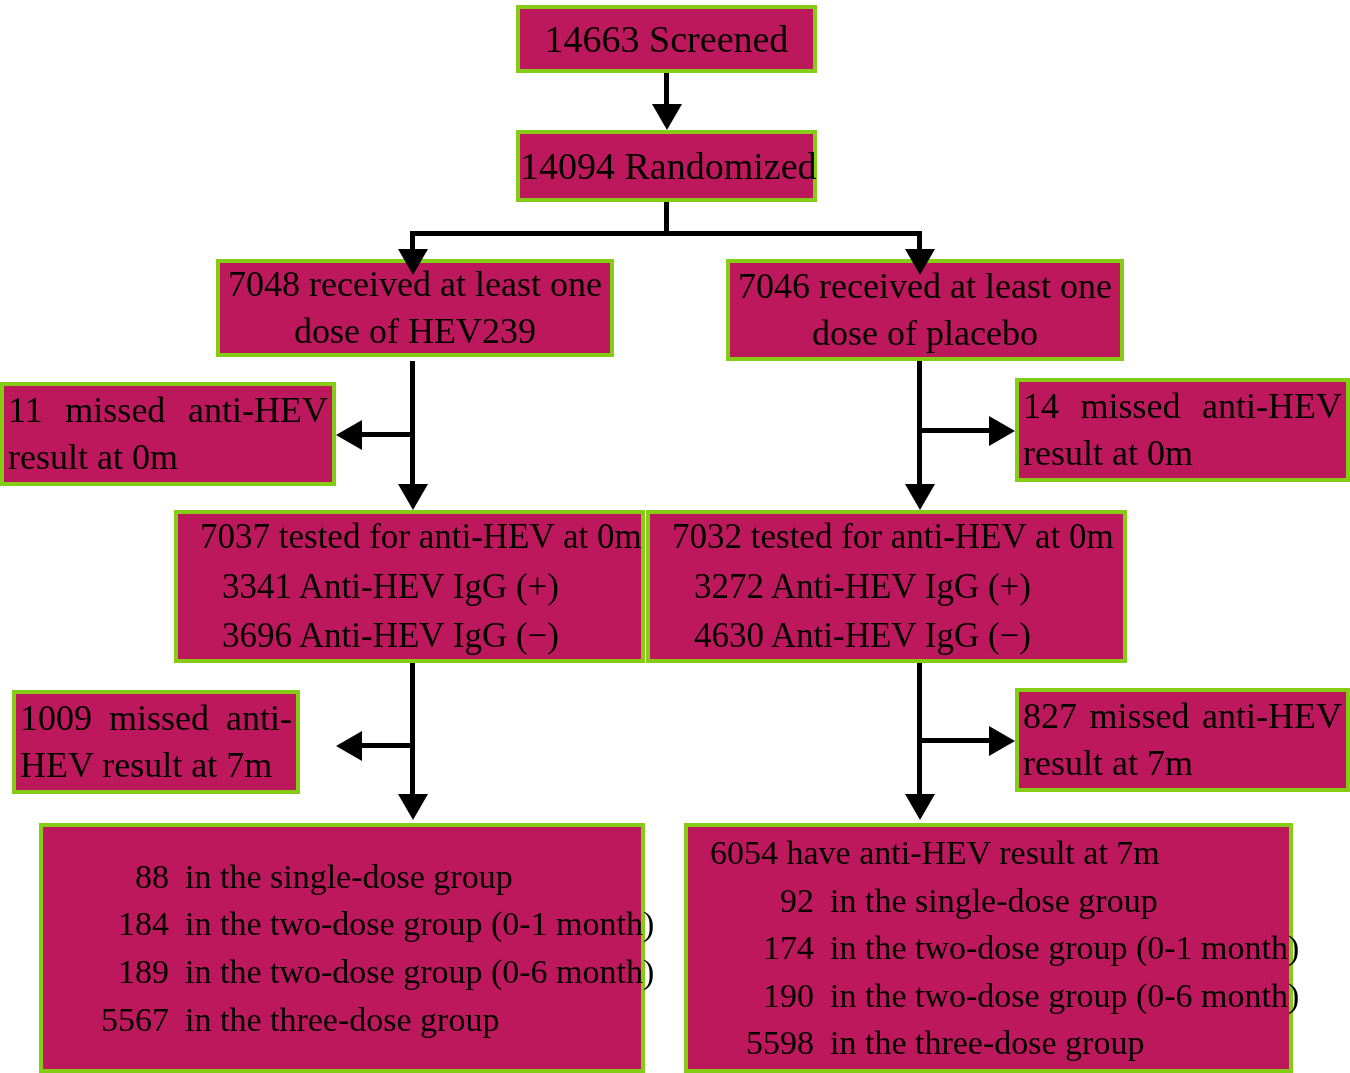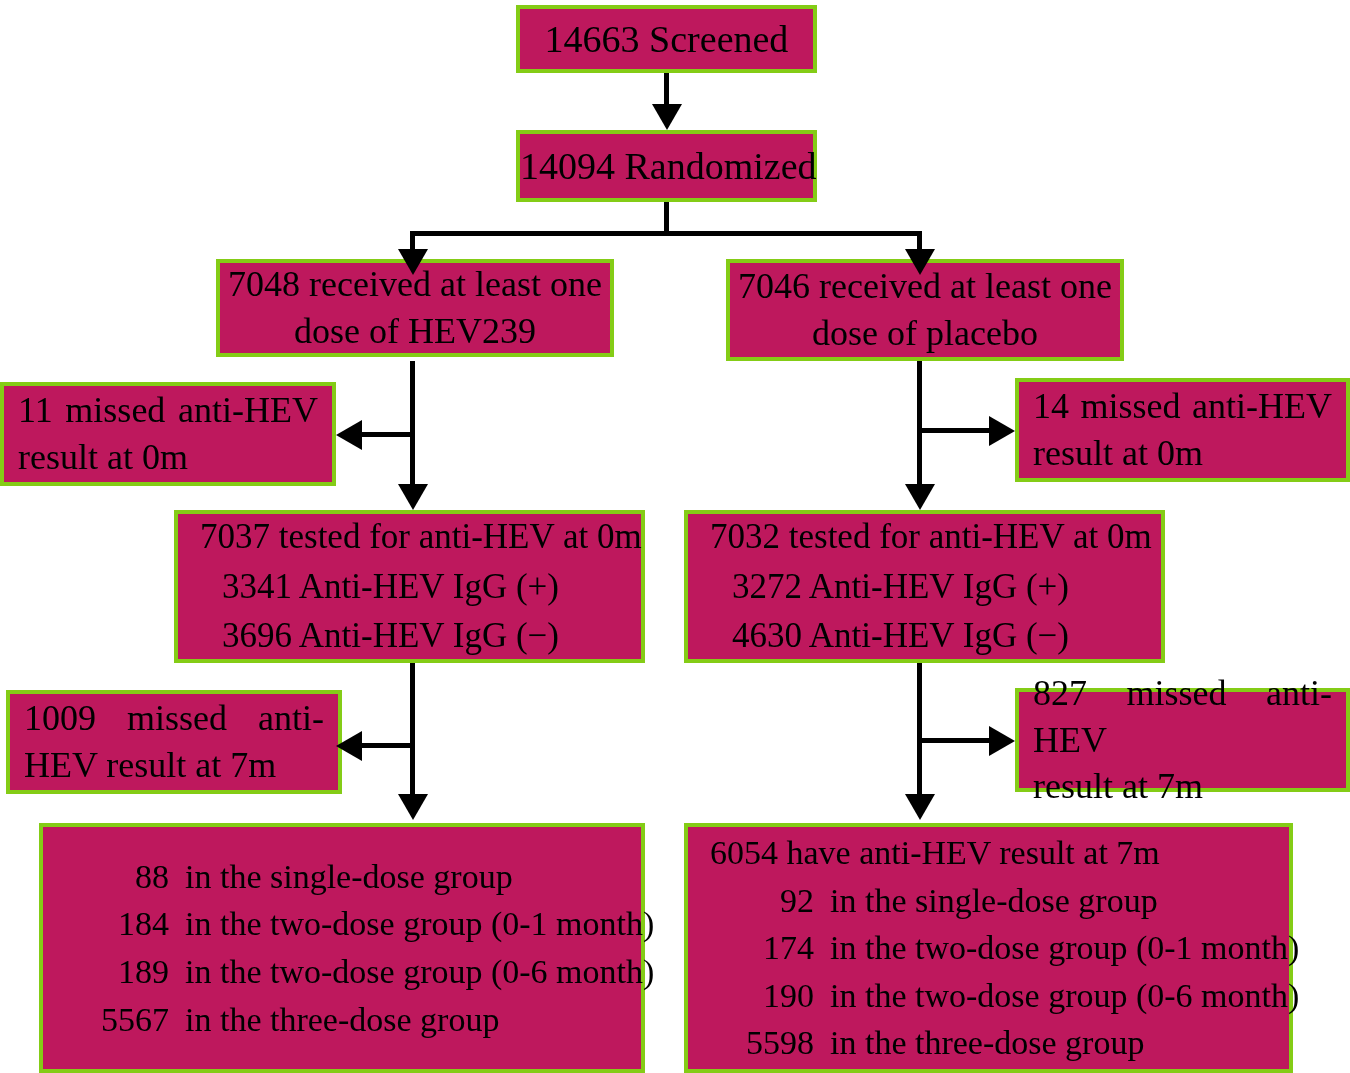--- a/index.html
+++ b/index.html
@@ -26,21 +26,21 @@
     justify-content: center;
   }
   .box .line {
     white-space: nowrap;
   }
   .center-box .line {
     text-align: center;
   }
   
   .just-box {
-    padding: 0 14px;
+    padding: 0 4px;
   }
   .just-box .line {
     text-align: justify;
     text-align-last: justify;
     white-space: normal;
   }
   .just-box .line.last {
     text-align: left;
     text-align-last: left;
   }
@@ -139,27 +139,27 @@
     <div class="line">14 missed anti-HEV</div>
     <div class="line last">result at 0m</div>
   </div>
 
   <div class="box left-box fs35" style="left:174px; top:510px; width:471px; height:153px;">
     <div class="line">7037 tested for anti-HEV at 0m</div>
     <div class="line" style="padding-left:22px;">3341 Anti-HEV IgG (+)</div>
     <div class="line" style="padding-left:22px;">3696 Anti-HEV IgG (−)</div>
   </div>
 
-  <div class="box left-box fs35" style="left:684px; top:510px; width:481px; height:153px;">
+  <div class="box left-box fs35" style="left:646px; top:510px; width:481px; height:153px;">
     <div class="line">7032 tested for anti-HEV at 0m</div>
     <div class="line" style="padding-left:22px;">3272 Anti-HEV IgG (+)</div>
     <div class="line" style="padding-left:22px;">4630 Anti-HEV IgG (−)</div>
   </div>
 
-  <div class="box just-box fs36" style="left:6px; top:690px; width:336px; height:104px;">
+  <div class="box just-box fs36" style="left:12px; top:690px; width:288px; height:104px;">
     <div class="line">1009 missed anti-</div>
     <div class="line last">HEV result at 7m</div>
   </div>
 
   <div class="box just-box fs36" style="left:1015px; top:688px; width:335px; height:104px;">
     <div class="line">827 missed anti-HEV</div>
     <div class="line last">result at 7m</div>
   </div>
 
   <div class="box fs34" style="left:39px; top:823px; width:606px; height:250px; padding:0 0 0 22px; justify-content:center;">

